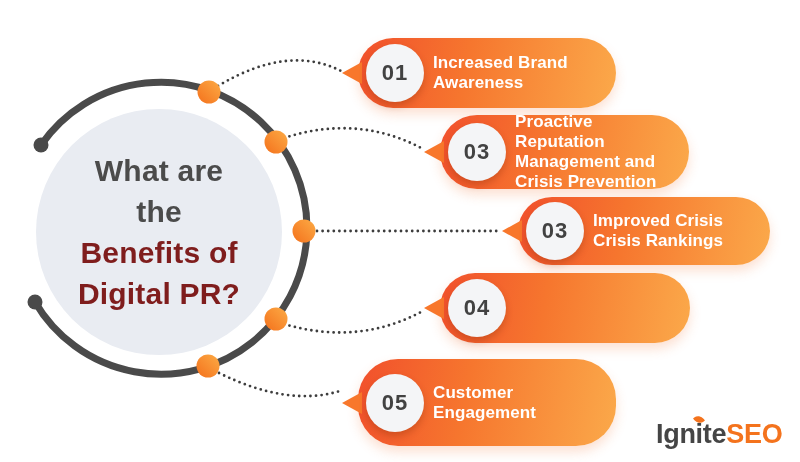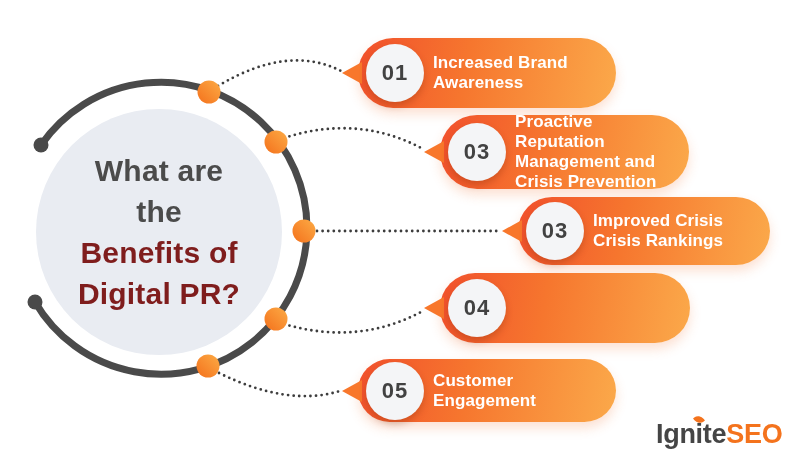--- a/index.html
+++ b/index.html
@@ -25,21 +25,21 @@
   
   .pill{
     position:absolute;border-radius:40px;
     background:linear-gradient(100deg,#f1502c 0%,#f6762e 42%,#fba94a 100%);
     box-shadow:0 6px 12px rgba(243,112,51,.22);
   }
   .p1{left:358px;top:38px;width:258px;height:70px;}
   .p2{left:440px;top:115px;width:249px;height:74px;}
   .p3{left:518px;top:197px;width:252px;height:68px;}
   .p4{left:440px;top:273px;width:250px;height:70px;}
-  .p5{left:358px;top:359px;width:258px;height:63px;}
+  .p5{left:358px;top:359px;width:258px;height:87px;}
   .pointer{
     position:absolute;left:-16px;top:50%;transform:translateY(-50%);
     width:0;height:0;border-top:11px solid transparent;
     border-bottom:11px solid transparent;border-right:20px solid #f8772b;
   }
   .num{
     position:absolute;left:8px;top:50%;transform:translateY(-50%);
     width:58px;height:58px;border-radius:50%;background:#f4f5f7;
     box-shadow:0 4px 7px rgba(120,40,0,.28);
     display:flex;align-items:center;justify-content:center;

